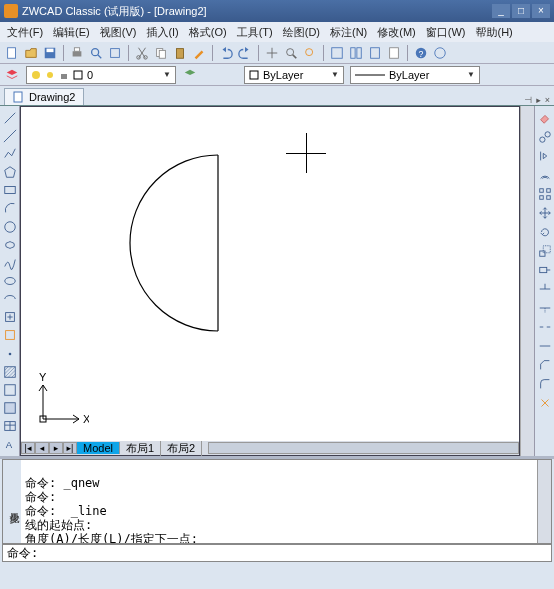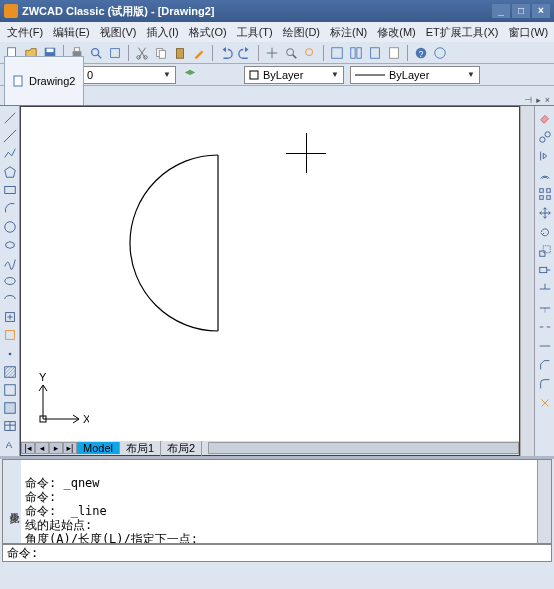--- a/index.html
+++ b/index.html
@@ -1,32 +1,32 @@
 <!DOCTYPE html>
 <html><head>
 <meta charset="utf-8">
 <style>
   * { box-sizing: border-box; margin: 0; padding: 0; }
   body { font-family: "Microsoft YaHei", Arial, sans-serif; font-size: 11px; background: #dce5f0; width: 554px; height: 589px; overflow: hidden; }
-  .titlebar { background: linear-gradient(#4a6fa5, #3a5a8c); color: #fff; height: 22px; display: flex; align-items: center; padding: 0 4px; justify-content: space-between; font-weight: bold; }
+  .titlebar { background: linear-gradient(#4a6fa5, #3a5a8c); color: #fff; height: 22px; display: flex; align-items: center; padding: 0 4px; justify-content: space-between; }
   .titlebar-left { display: flex; align-items: center; gap: 4px; }
   .app-icon { width: 14px; height: 14px; background: #e89026; border-radius: 2px; }
   .win-controls { display: flex; gap: 2px; }
   .win-btn { width: 18px; height: 14px; background: #5d7fb0; color: #fff; font-size: 10px; text-align: center; line-height: 14px; cursor: pointer; }
   .menubar { background: #e8edf5; height: 20px; display: flex; align-items: center; padding: 0 2px; }
   .menubar-item { padding: 2px 5px; cursor: pointer; white-space: nowrap; font-size: 11px; color: #222; }
   .toolbar { background: #dce5f0; height: 22px; display: flex; align-items: center; padding: 2px 4px; gap: 3px; border-bottom: 1px solid #aab; }
   .tool-btn { width: 16px; height: 16px; display: inline-flex; align-items: center; justify-content: center; cursor: pointer; }
   .tool-btn svg { width: 14px; height: 14px; }
   .sep { width: 1px; height: 16px; background: #99a; margin: 0 2px; }
   .toolbar2 { background: #dce5f0; height: 22px; display: flex; align-items: center; padding: 2px 4px; gap: 6px; border-bottom: 1px solid #aab; }
   .layer-combo, .prop-combo { background: #fff; border: 1px solid #888; height: 18px; display: flex; align-items: center; padding: 0 4px; font-size: 11px; gap: 4px; }
   .caret { font-size: 8px; color: #333; }
   .doc-tab-row { background: #dce5f0; height: 20px; display: flex; align-items: flex-end; padding-left: 4px; border-bottom: 1px solid #688; }
-  .doc-tab { background: #f0f4fa; border: 1px solid #9ab; border-bottom: none; padding: 18px 8px; display: flex; align-items: center; gap: 4px; font-size: 11px; }
+  .doc-tab { background: #f0f4fa; border: 1px solid #9ab; border-bottom: none; padding: 2px 8px; display: flex; align-items: center; gap: 4px; font-size: 11px; }
   .doc-close { margin-left: auto; margin-right: 4px; display: flex; align-items: center; gap: 4px; }
   .tiny { font-size: 9px; color: #555; }
   .workspace { display: flex; height: 350px; background: #dce5f0; }
   .left-tools { width: 20px; background: #dce5f0; display: flex; flex-direction: column; gap: 3px; padding: 4px 2px; border-right: 1px solid #99a; }
   .left-tools .tool-btn { width: 16px; height: 16px; }
   .canvas-wrap { flex: 1; display: flex; flex-direction: column; background: #fff; position: relative; border: 1px solid #404050; }
   .canvas { flex: 1; position: relative; background: #fff; overflow: hidden; }
   .crosshair { position: absolute; top: 26px; left: 265px; width: 40px; height: 40px; }
   .crosshair::before, .crosshair::after { content: ''; position: absolute; background: #000; }
   .crosshair::before { top: 20px; left: 0; width: 40px; height: 1px; }
@@ -64,21 +64,20 @@
 <div class="menubar">
   <span class="menubar-item">文件(F)</span>
   <span class="menubar-item">编辑(E)</span>
   <span class="menubar-item">视图(V)</span>
   <span class="menubar-item">插入(I)</span>
   <span class="menubar-item">格式(O)</span>
   <span class="menubar-item">工具(T)</span>
   <span class="menubar-item">绘图(D)</span>
   <span class="menubar-item">标注(N)</span>
   <span class="menubar-item">修改(M)</span>
-  <span class="menubar-item">ET扩展工具(X)</span>
   <span class="menubar-item">窗口(W)</span>
   <span class="menubar-item">帮助(H)</span>
 
 </div>
 
 <div class="toolbar">
   <span class="tool-btn">
       <svg viewBox="0 0 16 16">
         <rect x="3" y="2" width="9" height="12" fill="#fff" stroke="#4a76b8"></rect>
       </svg>

